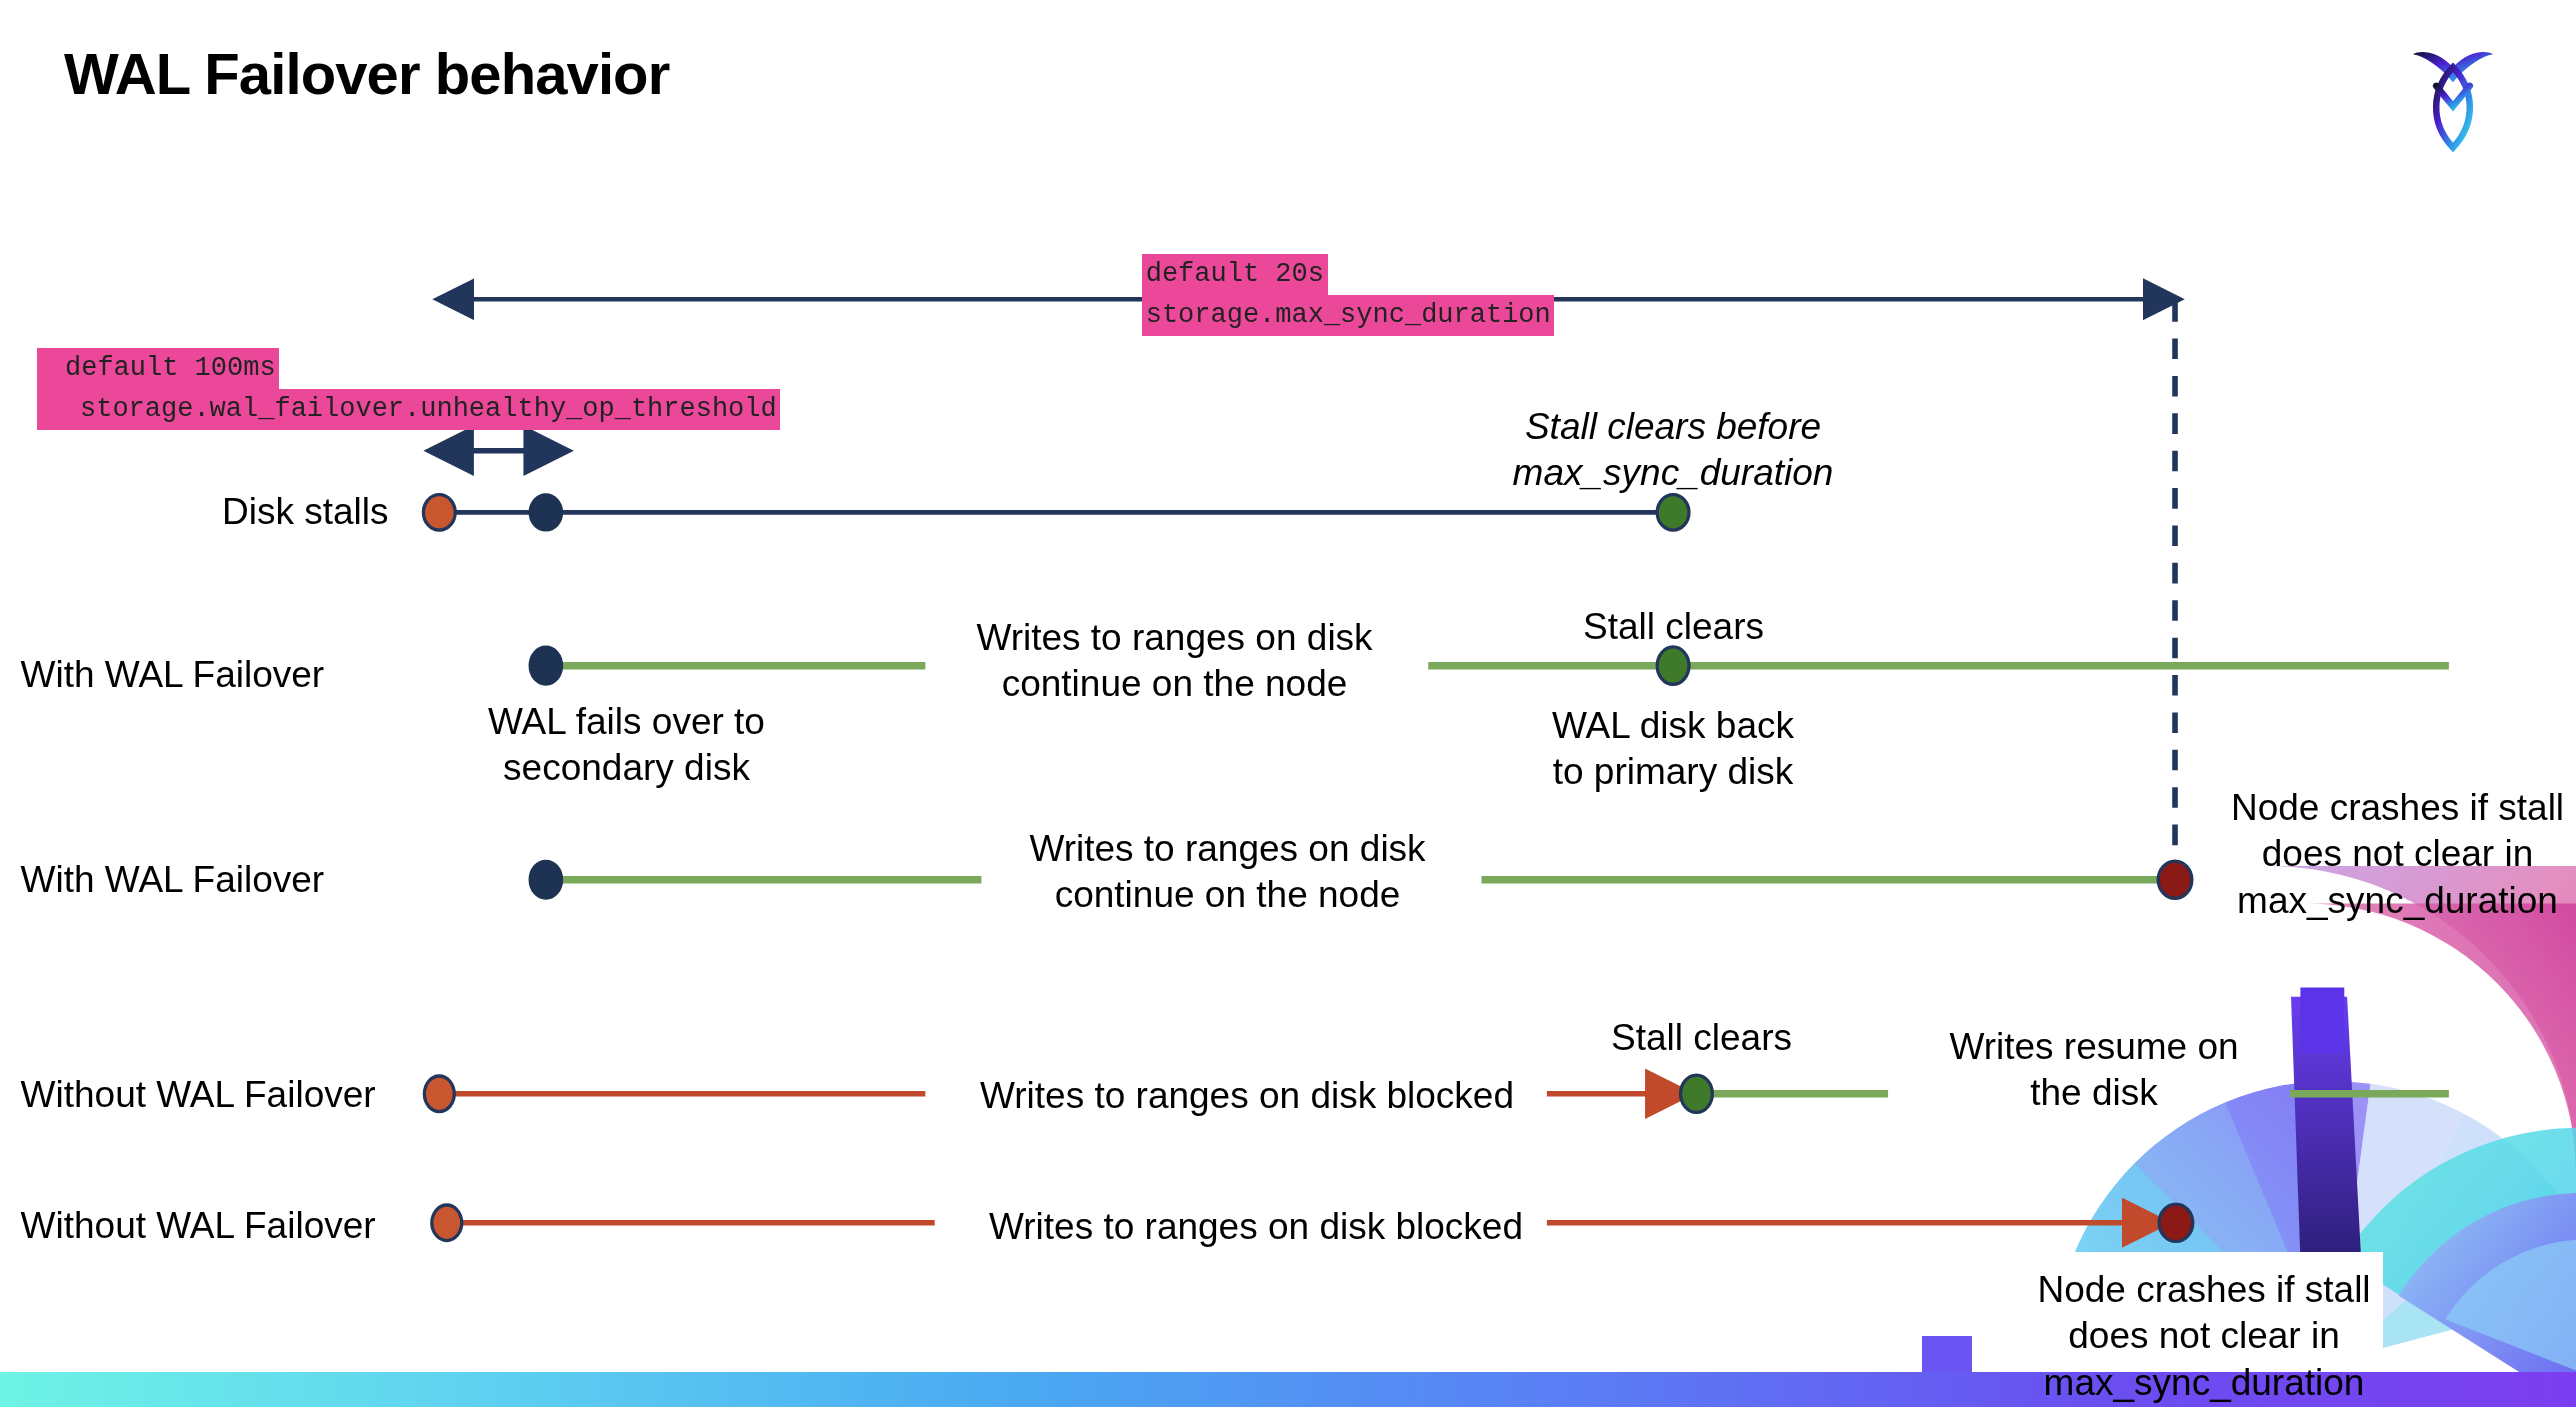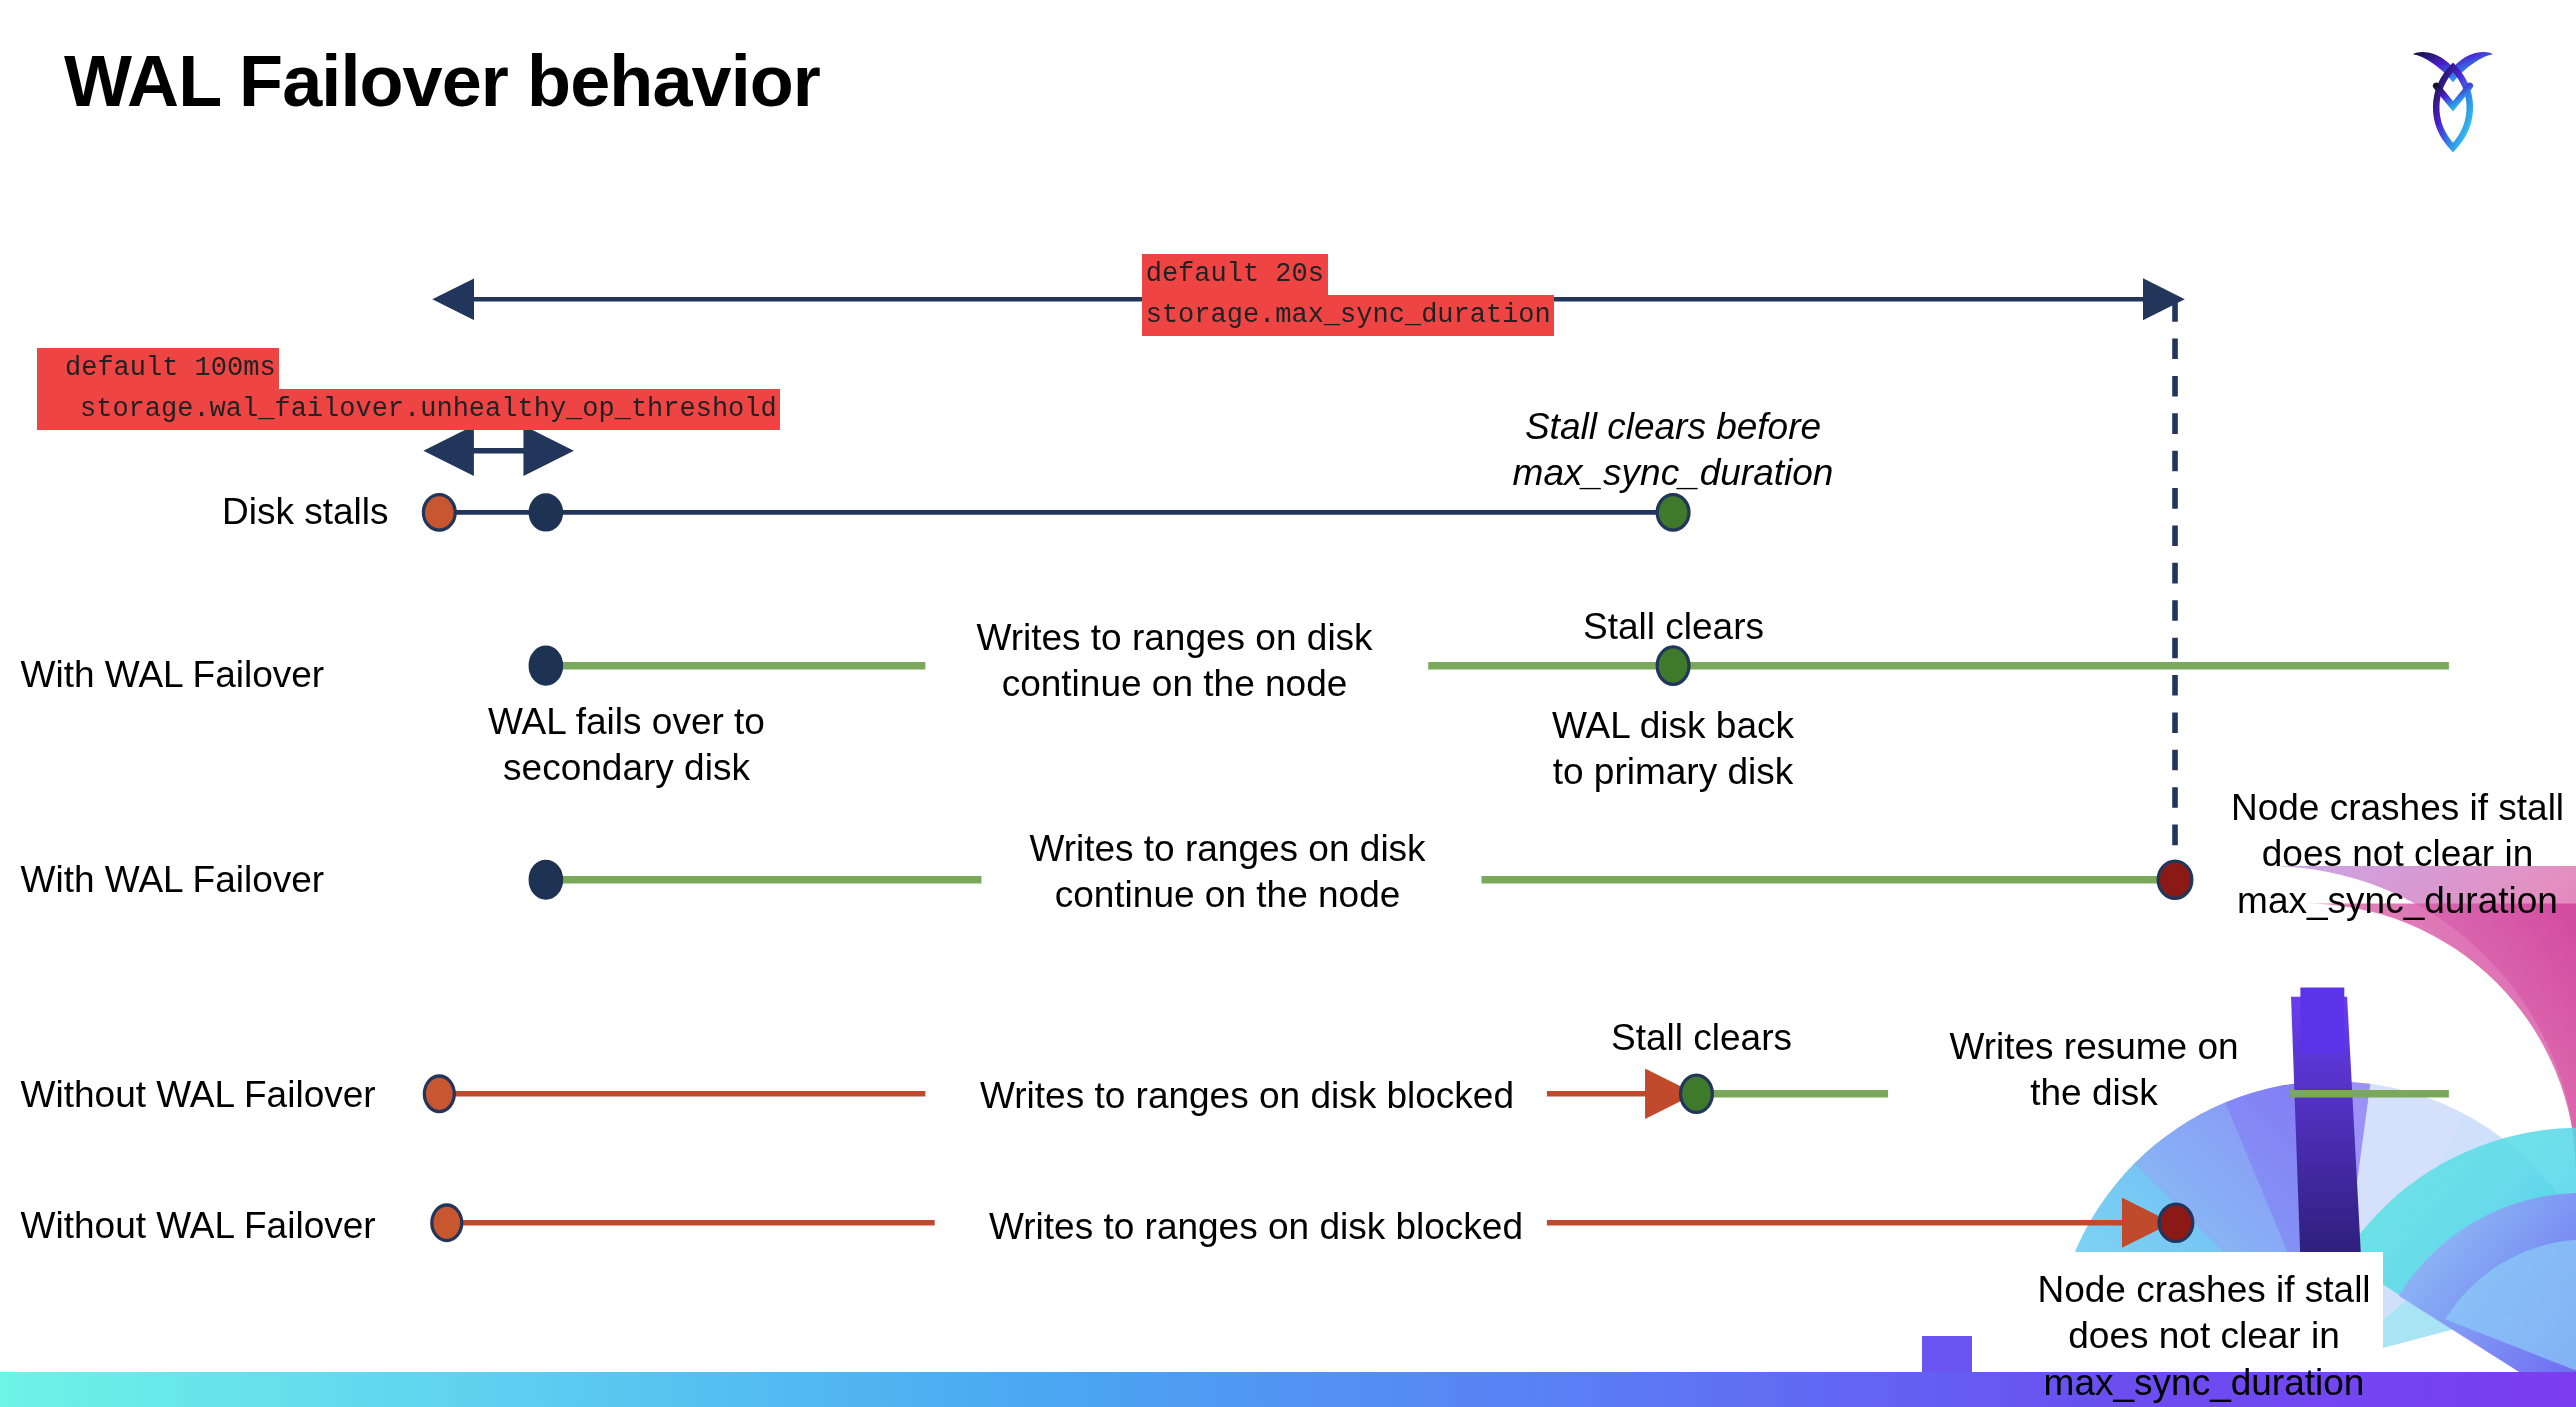--- a/index.html
+++ b/index.html
@@ -2,33 +2,33 @@
 <html style="font-size:15px"><head>
 <meta charset="utf-8">
 <style>
   html,body{margin:0;padding:0;background:#ffffff;}
   body{width:2576px;height:1408px;position:relative;overflow:hidden;
        font-family:"Liberation Sans",sans-serif;color:#000;}
 
   
   #slide-title{
     position:absolute;left:64px;top:45px;
-    font-size:72px;font-weight:bold;letter-spacing:-0.9px;color:#000;
+    font-size:58px;font-weight:bold;letter-spacing:-0.9px;color:#000;
     line-height:1.0;white-space:nowrap;
   }
 
   
   #brand-logo{position:absolute;left:2383px;top:28px;width:140px;height:140px;}
 
   
   .code-chip{
     position:absolute;
     font-family:"Liberation Mono","DejaVu Sans Mono",monospace;
     font-size:27px;line-height:41px;
-    background:#ef4444;color:#222;white-space:pre;
+    background:#ec4899;color:#222;white-space:pre;
     padding:0 3.7px;
   }
 
   
   .row-label{
     position:absolute;font-size:37px;color:#000;white-space:nowrap;
     transform:translateY(-50%);
   }
 
   

